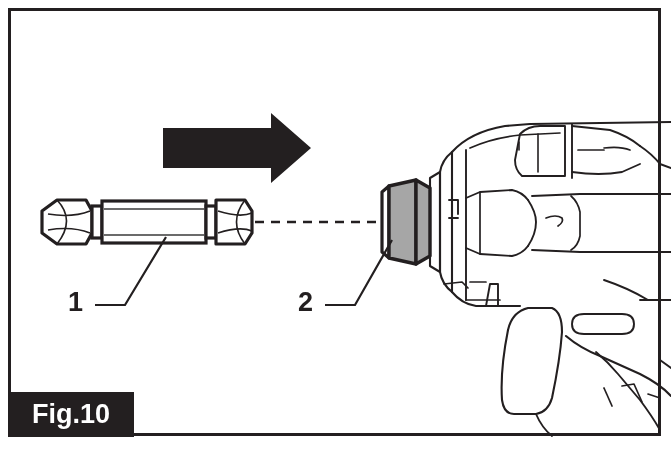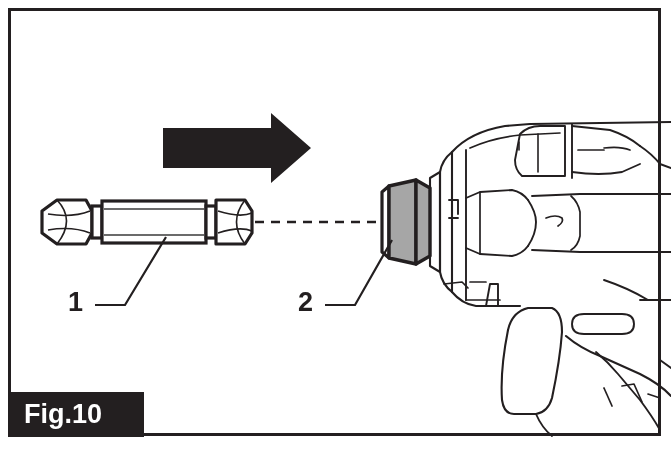--- a/index.html
+++ b/index.html
@@ -33,28 +33,28 @@
     position: absolute;
     left: 0;
     top: 0;
     width: 671px;
     height: 452px;
   }
   .fig-badge {
     position: absolute;
     left: 8px;
     top: 392px;
-    width: 136px;
+    width: 126px;
     height: 45px;
     background: #231f20;
     display: flex;
     align-items: center;
     justify-content: flex-start;
     box-sizing: border-box;
-    padding-left: 16px;
+    padding-left: 24px;
   }
   .fig-badge-label {
     color: #ffffff;
     font-family: "Liberation Sans", sans-serif;
     font-size: 27px;
     font-weight: bold;
     letter-spacing: 0px;
     line-height: 1;
   }
   .callout-num {

